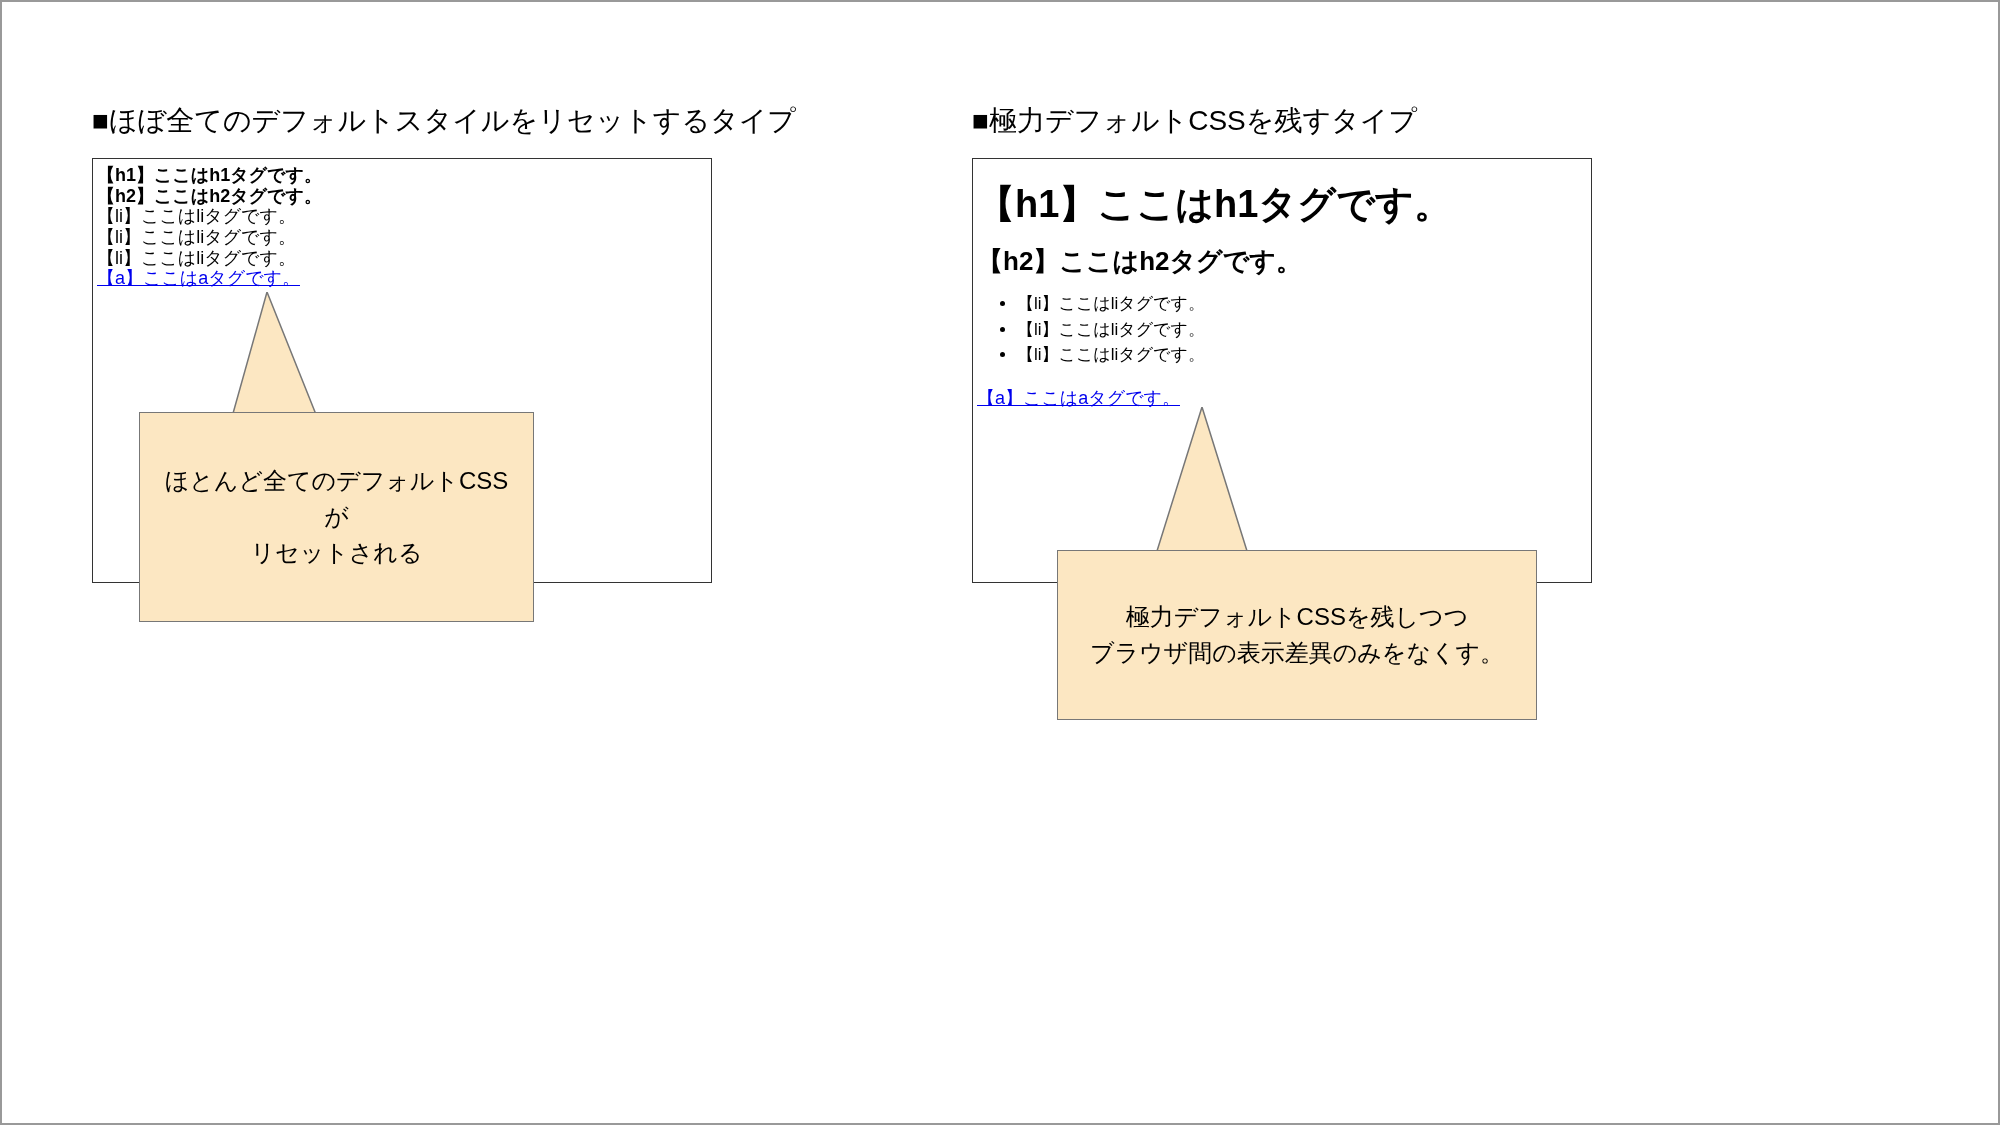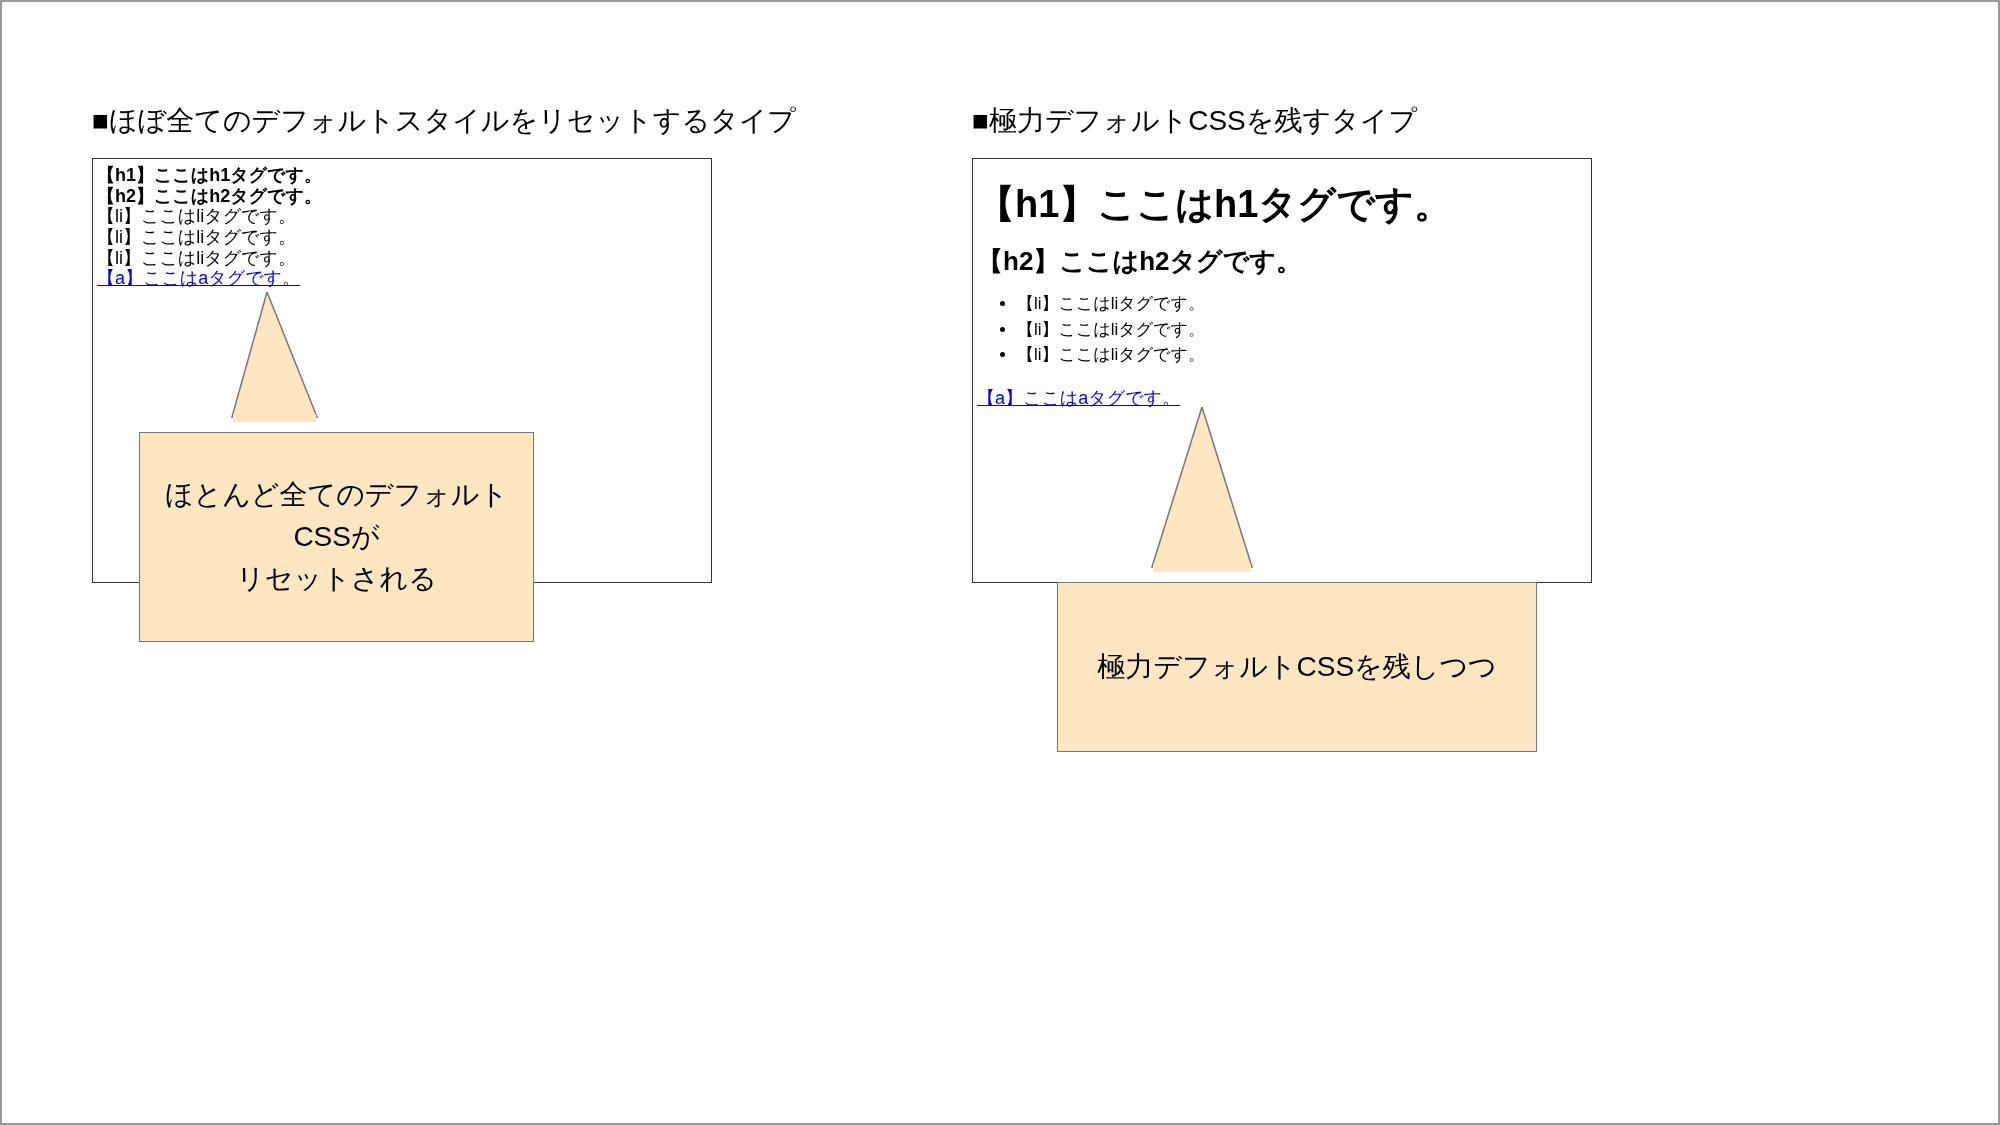--- a/index.html
+++ b/index.html
@@ -99,36 +99,35 @@
       display: inline-block;
       margin-top: 6px;
     }
     
     .callout {
       position: absolute;
       background: #fce7c2;
       border: 1.5px solid #777;
       text-align: center;
       padding: 28px 20px;
-      font-size: 28px;
+      font-size: 24px;
       line-height: 1.5;
-      margin-top: 20px;
     }
     .callout-left {
       left: 137px;
       top: 410px;
       width: 395px;
       height: 210px;
       display: flex;
       align-items: center;
       justify-content: center;
     }
     .callout-right {
       left: 1055px;
-      top: 560px;
+      top: 548px;
       width: 480px;
       height: 170px;
       display: flex;
       align-items: center;
       justify-content: center;
     }
     .callout-tail {
       position: absolute;
     }
     .callout-tail svg {
@@ -183,16 +182,17 @@
   <div class="callout-tail" style="left:1145px; top:405px;">
     <svg width="120" height="165" viewBox="0 0 120 165">
       <polygon points="55,0 5,160 105,160" fill="#fce7c2" stroke="#777" stroke-width="1.5"></polygon>
       <polygon points="6,157 104,157 104,165 6,165" fill="#fce7c2"></polygon>
     </svg>
   </div>
 
   <div class="callout callout-right">
     <div>
       <span>極力デフォルトCSSを残しつつ</span><br>
+      <span>ブラウザ間の表示差異のみをなくす。</span>
     </div>
   </div>
 
 </div>
 
 </body></html>

